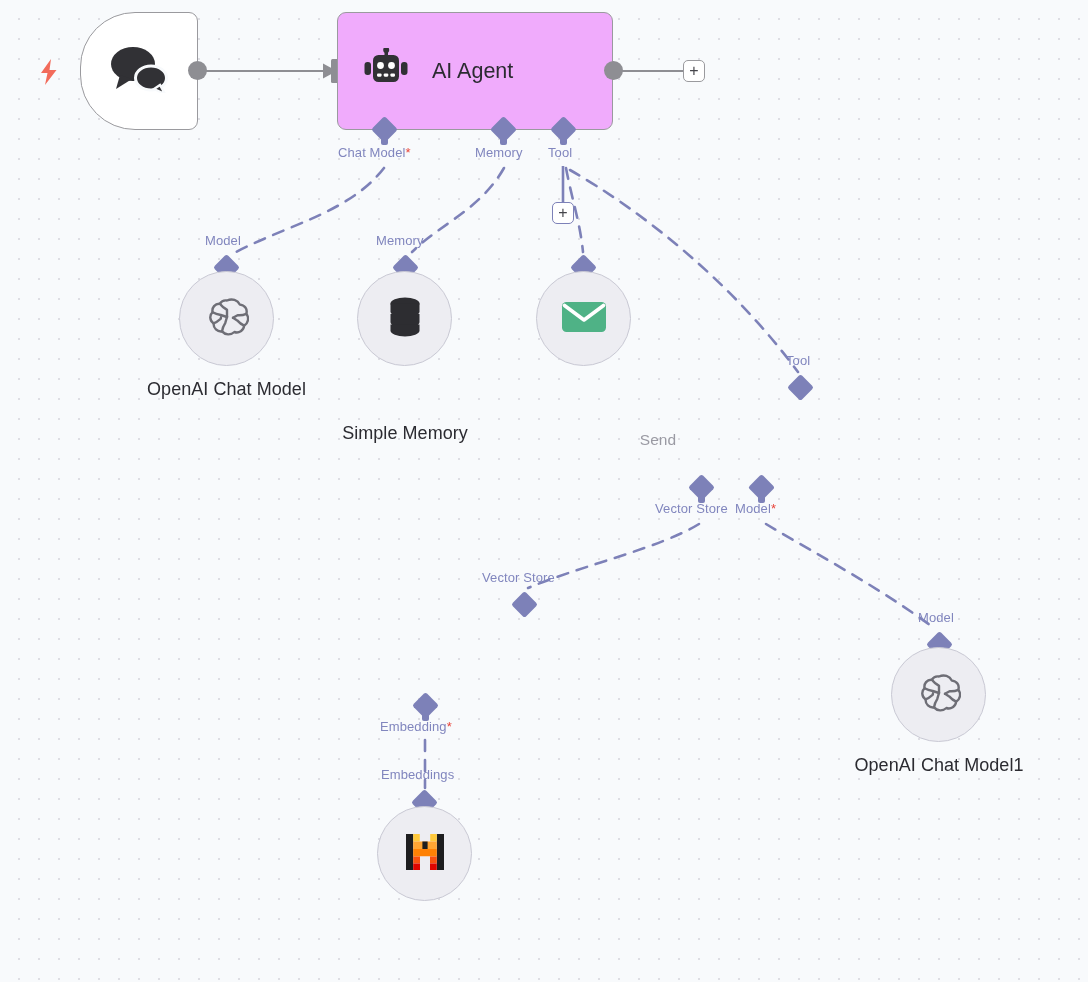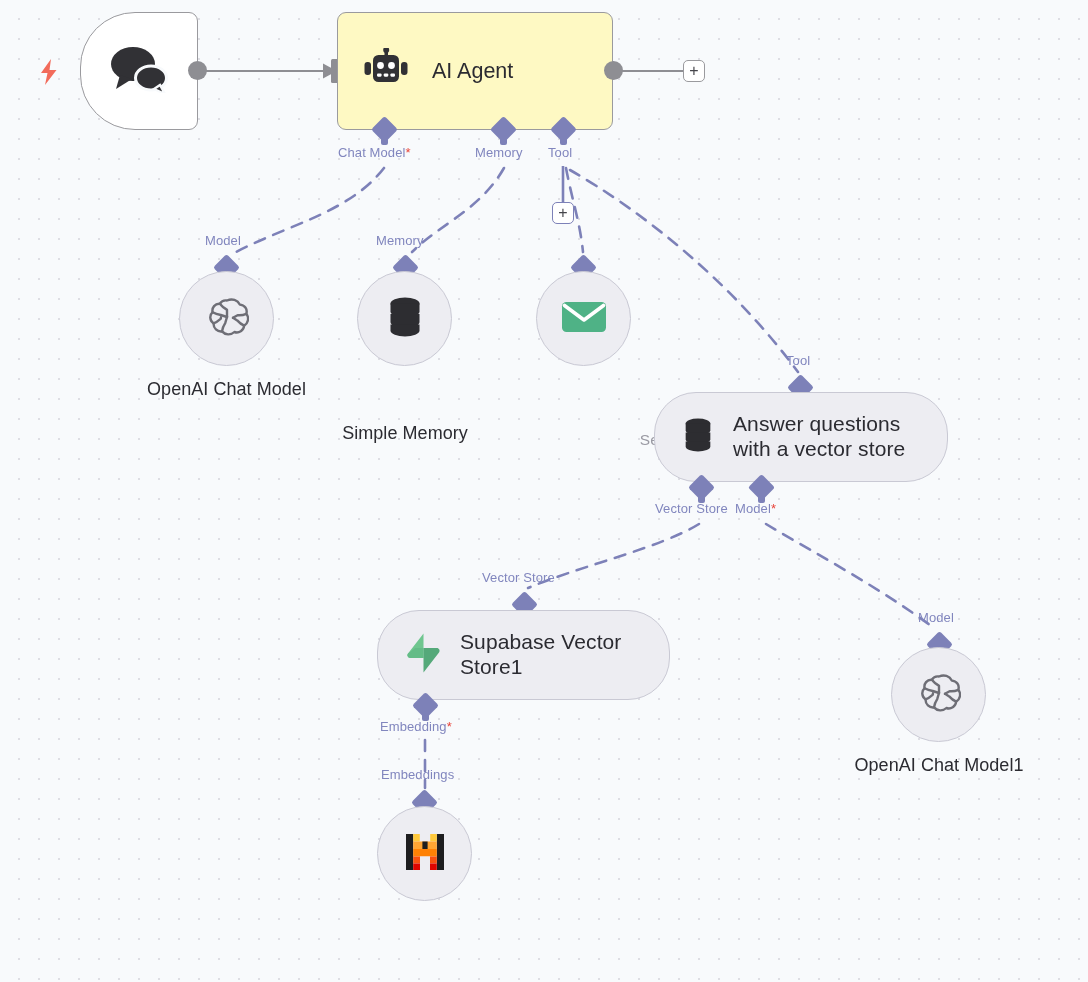--- a/index.html
+++ b/index.html
@@ -16,21 +16,21 @@
     background-size:20px 20px;
     background-position:9px 9px;
   }
   .layer{position:absolute;inset:0;}
   svg.edges{position:absolute;left:0;top:0;width:1088px;height:982px;overflow:visible;}
 
   
   .node{position:absolute;box-sizing:border-box;}
 
   .rect-node{
-    background:#fef9c3;
+    background:#f0abfc;
     border:1.6px solid #9A9A9E;
     border-radius:9px;
     display:flex;align-items:center;
   }
   .trigger-node{
     background:#FFFFFF;
     border:1.6px solid #9A9A9E;
     border-radius:55px 9px 9px 55px;
     display:flex;align-items:center;justify-content:center;
   }
@@ -246,58 +246,37 @@
     </span>
   </div>
   <div class="subcaption" style="left:490px;top:431px;width:186px;">
     <span>Send</span>
   </div>
 
   <div class="edge-label" style="left:786px;top:353px;">
     <span>Tool</span>
   </div>
   <div class="diamond" style="left:791px;top:378px;"></div>
-  <div class="node pill-node" style="left:654px;top:392px;width:294px;height:90px;">
-    <span>
-      <svg width="34" height="38" viewBox="0 0 40 44">
-        <ellipse cx="20" cy="8.5" rx="14.5" ry="6" fill="#2D2D31"></ellipse>
-        <path d="M5.5 8.5 v8 a14.5 6 0 0 0 29 0 v-8" fill="#2D2D31"></path>
-        <path d="M5.5 19 v8 a14.5 6 0 0 0 29 0 v-8" fill="#2D2D31"></path>
-        <path d="M5.5 29.5 v6 a14.5 6 0 0 0 29 0 v-6" fill="#2D2D31"></path>
-      </svg>
-    </span>
-    <span class="node-title" style="max-width:185px;">Answer questions with a vector store</span>
-  </div>
 
   <div class="diamond" style="left:692px;top:478px;"></div>
   <div class="diamond-stem" style="left:698px;top:494px;"></div>
   <div class="edge-label" style="left:655px;top:501px;">
     <span>Vector Store</span>
   </div>
 
   <div class="diamond" style="left:752px;top:478px;"></div>
   <div class="diamond-stem" style="left:758px;top:494px;"></div>
   <div class="edge-label" style="left:735px;top:501px;">
     <span>Model</span><span class="req">*</span>
   </div>
 
   <div class="edge-label" style="left:482px;top:570px;">
     <span>Vector Store</span>
   </div>
   <div class="diamond" style="left:515px;top:595px;"></div>
-  <div class="node pill-node" style="left:377px;top:610px;width:293px;height:90px;">
-    <span>
-      <svg width="38" height="42" viewBox="0 0 38 42">
-        <path d="M19.5 1.5 L4 21.5 C2.6 23.3 3.9 25.9 6.2 25.9 L19.5 25.9 Z" fill="#6FC68F"></path>
-        <path d="M19.5 25.9 L19.5 40.5 L35 20.5 C36.4 18.7 35.1 16.1 32.8 16.1 L19.5 16.1 Z" fill="#55A97A"></path>
-        <path d="M19.5 16.1 L19.5 25.9 L6.2 25.9 C3.9 25.9 2.6 23.3 4 21.5 L11.2 16.1 Z" fill="#64BC87"></path>
-      </svg>
-    </span>
-    <span class="node-title" style="max-width:176px;">Supabase Vector Store1</span>
-  </div>
   <div class="diamond" style="left:416px;top:696px;"></div>
   <div class="diamond-stem" style="left:422px;top:712px;"></div>
   <div class="edge-label" style="left:380px;top:719px;">
     <span>Embedding</span><span class="req">*</span>
   </div>
 
   <div class="edge-label" style="left:381px;top:767px;">
     <span>Embeddings</span>
   </div>
   <div class="diamond" style="left:415px;top:793px;"></div>

